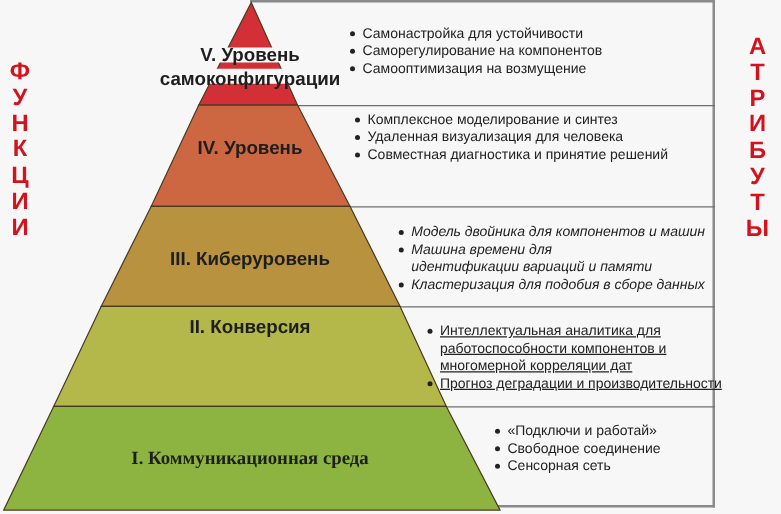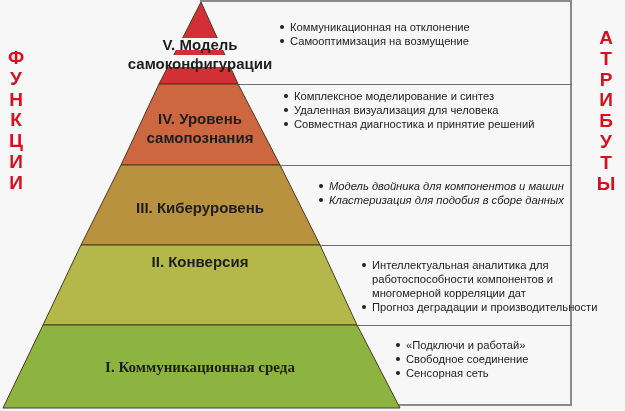--- a/index.html
+++ b/index.html
@@ -74,50 +74,51 @@
   <span>Т</span>
   <span>Р</span>
   <span>И</span>
   <span>Б</span>
   <span>У</span>
   <span>Т</span>
   <span>Ы</span>
 </div>
 
 <div class="level-title" style="left:110px; top:35px; width:180px;">
-  <div>V. Модель</div>
+  <div>V. Уровень</div>
   <div>самоконфигурации</div>
 </div>
 <ul class="attrs" style="left:279px; top:20px; width:280px;">
-  <li>Коммуникационная на отклонение</li>
+  <li>Самонастройка для устойчивости</li>
+  <li>Саморегулирование на компонентов</li>
   <li>Самооптимизация на возмущение</li>
 </ul>
 
 <div class="level-title" style="left:110px; top:109px; width:180px;">
   <div>IV. Уровень</div>
-  <div>самопознания</div>
 </div>
 <ul class="attrs" style="left:283px; top:89px; width:285px;">
   <li>Комплексное моделирование и синтез</li>
   <li>Удаленная визуализация для человека</li>
   <li>Совместная диагностика и принятие решений</li>
 </ul>
 
 <div class="level-title" style="left:100px; top:198px; width:200px;">
   <div>III. Киберуровень</div>
 </div>
 <ul class="attrs" style="left:318px; top:179px; width:252px;font-style:italic;">
   <li>Модель двойника для компонентов и машин</li>
+  <li style="width:200px;">Машина времени для идентификации вариаций и памяти</li>
   <li>Кластеризация для подобия в сборе данных</li>
 </ul>
 
 <div class="level-title" style="left:100px; top:252px; width:200px;">
   <div>II. Конверсия</div>
 </div>
-<ul class="attrs" style="left:361px; top:258px; width:212px;">
+<ul class="attrs" style="left:341px; top:258px; width:212px;text-decoration:underline;">
   <li style="width:190px;">Интеллектуальная аналитика для работоспособности компонентов и многомерной корреляции дат</li>
   <li style="width:260px;">Прогноз деградации и производительности</li>
 </ul>
 
 <div class="level-title" style="left:60px; top:358px; width:280px;font-family:Liberation Serif, serif;">
   <div>I. Коммуникационная среда</div>
 </div>
 <ul class="attrs" style="left:395px; top:338px; width:175px;">
   <li>«Подключи и работай»</li>
   <li>Свободное соединение</li>

